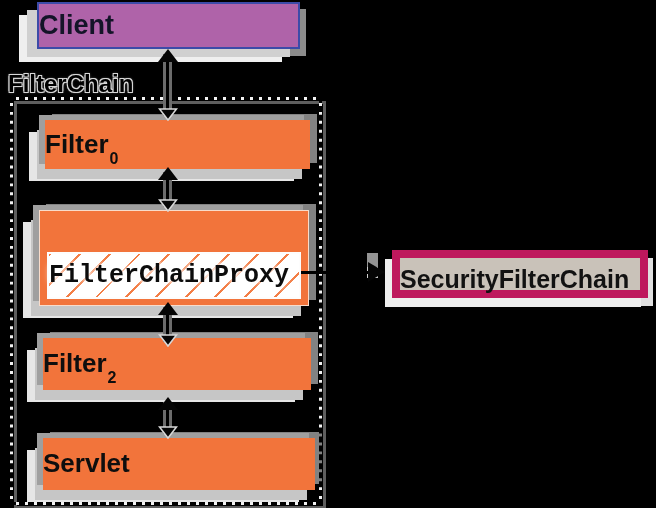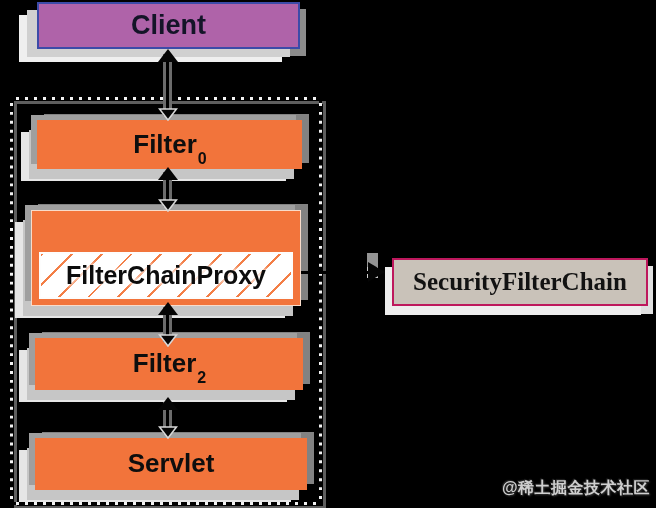--- a/index.html
+++ b/index.html
@@ -9,21 +9,21 @@
     width: 656px;
     height: 508px;
     background: #000;
     font-family: "Liberation Sans", sans-serif;
     overflow: hidden;
   }
 
   
   .node {
     position: absolute;
-    text-align: center;
+    text-align: left;
     font-weight: 700;
     color: #0e0e0e;
     z-index: 4;
   }
 
   
   .client {
     left: 37px; top: 2px; width: 263px; height: 47px;
     background: #AF63A9;
     border: 2px solid #3C4BA8;
@@ -50,20 +50,21 @@
   .chain-shadow { left: 14px; top: 101px; border: 3px solid #5e5e5e; z-index: 2; }
   .chain-white  { border: 3px solid #f2f2f2; z-index: 3; }
   .chain-dashed { border: 3px dashed #000; z-index: 6; }
 
   
   .orange {
     background: #F2743B;
     font-size: 26px;
     box-shadow: -6px -5px 0 #9f9f9f, -8px 10px 0 #c6c6c6,
                 -16px 12px 0 #e6e6e6, 7px -6px 0 #828282;
+    margin-left: 8px;
   }
   .filter0 { left: 37px; top: 120px; width: 265px; height: 49px; line-height: 48px; }
   .filter2 { left: 35px; top: 338px; width: 268px; height: 52px; line-height: 50px; }
   .servlet { left: 35px; top: 438px; width: 272px; height: 52px; line-height: 51px; }
   .node sub {
     font-size: 16px;
     font-weight: 700;
     position: relative;
     top: 5px;
     left: 1px;
@@ -82,40 +83,40 @@
     color: #0e0e0e;
   }
   .fcp {
     position: absolute;
     left: 7px; right: 7px; top: 41px; bottom: 6px;
     background-color: #fff;
     background-image: repeating-linear-gradient(135deg,
       rgba(242, 112, 50, 0.9) 0px, rgba(242, 112, 50, 0.9) 2px,
       transparent 2px, transparent 21px);
     border: 2px solid #fdfdfd;
+    font-family: Liberation Mono, monospace;
   }
   .fcp-label {
     display: block;
     line-height: 43px;
     font-size: 25px;
     font-weight: 700;
     color: #0c0c0c;
     text-shadow: 0 0 5px #fff, 0 0 5px #fff, 0 0 8px #fff;
   }
 
   
   .sfc {
-    left: 392px; top: 258px; width: 256px; height: 48px;
+    left: 392px; top: 250px; width: 256px; height: 48px;
     background: #C9C2B9;
-    border: 2px solid #be185d;
+    border: 8px solid #be185d;
     line-height: 43px;
     font-size: 25px;
     color: #121212;
     box-shadow: -7px 9px 0 #eeeeee, 5px 8px 0 #e0e0e0;
-    font-family: Liberation Serif, serif;
   }
 
   
   .varrow { position: absolute; left: 148px; width: 40px; z-index: 7; }
   .a1 { top: 49px;  height: 72px; }
   .a2 { top: 167px; height: 45px; }
   .a3 { top: 302px; height: 45px; }
   .a4 { top: 397px; height: 42px; }
   .v-band {
     position: absolute; left: 15px; top: 5px; bottom: 5px; width: 9px;
@@ -159,20 +160,21 @@
 </style>
 </head>
 <body>
 
 <div class="stage">
 
   <div class="node client">
     <span>Client</span>
   </div>
 
+  <div class="chain-label">FilterChain</div>
 
   <div class="chain-rect chain-shadow"></div>
   <div class="chain-rect chain-white"></div>
   <div class="chain-rect chain-dashed"></div>
 
   <div class="node orange filter0">
     <span>Filter</span><sub>0</sub>
   </div>
 
   <div class="node orange dfp">
@@ -229,15 +231,14 @@
       </svg>
   </div>
 
   <div class="harrow">
     <div class="h-patch-top"></div>
     <div class="h-patch-bottom"></div>
     <div class="h-line"></div>
     <div class="h-head"></div>
   </div>
 
-  <div class="watermark">@稀土掘金技术社区</div>
 
 </div>
 
 </body></html>

